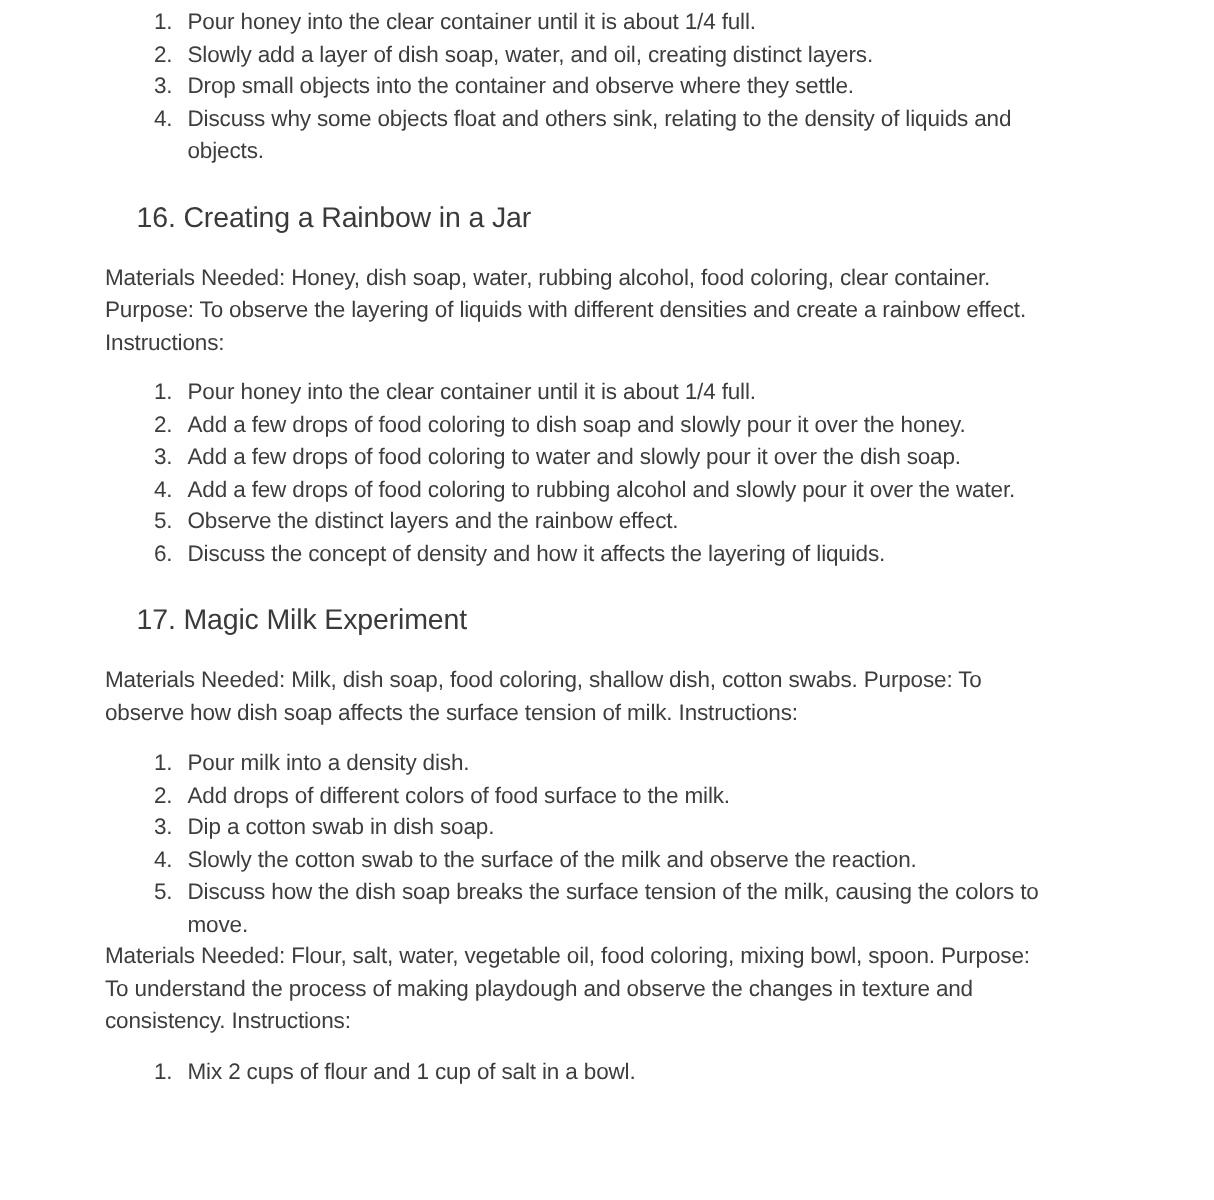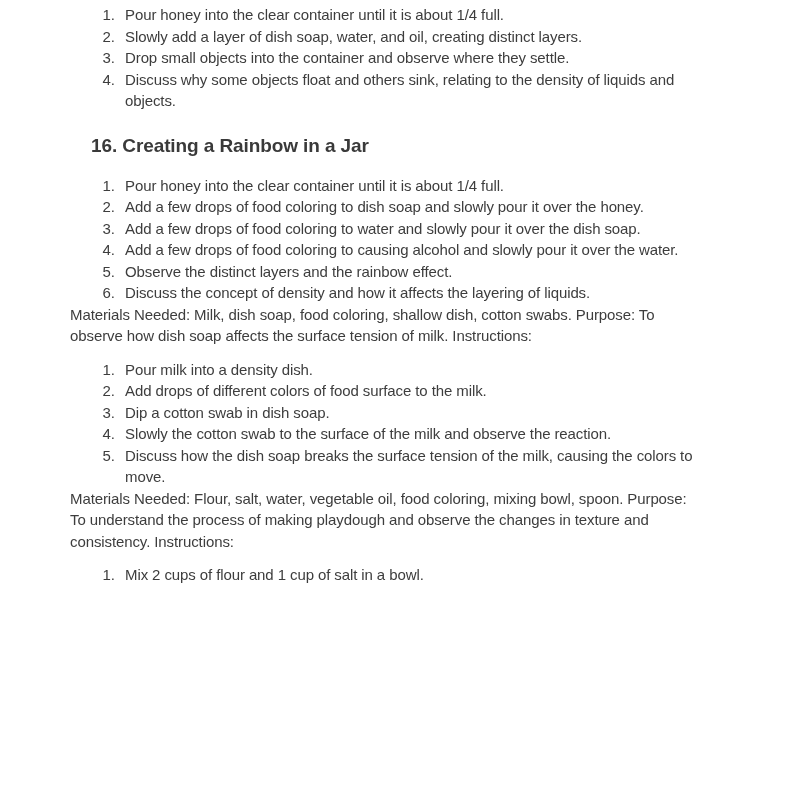--- a/index.html
+++ b/index.html
@@ -18,21 +18,21 @@
     margin-left: 70px;
     padding-top: 4px;
     color: #3d3d3d;
     font-size: 15px;
     line-height: 21.5px;
     letter-spacing: -0.1px;
   }
   .section-heading {
     font-size: 19px;
     line-height: 24px;
-    font-weight: 700;
+    font-weight: 400;
     color: #3a3a3a;
     margin: 22px 0 17px 21px;
     letter-spacing: -0.1px;
   }
   .section-description {
     margin: 0;
   }
   ol.steps {
     margin: 12px 0 0 0;
     padding-left: 49px;
@@ -52,29 +52,31 @@
 <div class="page">
 
   <ol class="steps continued">
     <li>Pour honey into the clear container until it is about 1/4 full.</li>
     <li>Slowly add a layer of dish soap, water, and oil, creating distinct layers.</li>
     <li>Drop small objects into the container and observe where they settle.</li>
     <li>Discuss why some objects float and others sink, relating to the density of liquids and objects.</li>
   </ol>
 
   <h3 class="section-heading">16. Creating a Rainbow in a Jar</h3>
+  <p class="section-description">Materials Needed: Honey, dish soap, water, rubbing alcohol, food coloring, clear container. Purpose: To observe the layering of liquids with different densities and create a rainbow effect. Instructions:</p>
   <ol class="steps">
     <li>Pour honey into the clear container until it is about 1/4 full.</li>
     <li>Add a few drops of food coloring to dish soap and slowly pour it over the honey.</li>
     <li>Add a few drops of food coloring to water and slowly pour it over the dish soap.</li>
-    <li>Add a few drops of food coloring to causing alcohol and slowly pour it over the water.</li>
+    <li>Add a few drops of food coloring to rubbing alcohol and slowly pour it over the water.</li>
     <li>Observe the distinct layers and the rainbow effect.</li>
     <li>Discuss the concept of density and how it affects the layering of liquids.</li>
   </ol>
 
+  <h3 class="section-heading">17. Magic Milk Experiment</h3>
   <p class="section-description">Materials Needed: Milk, dish soap, food coloring, shallow dish, cotton swabs. Purpose: To observe how dish soap affects the surface tension of milk. Instructions:</p>
   <ol class="steps">
     <li>Pour milk into a density dish.</li>
     <li>Add drops of different colors of food surface to the milk.</li>
     <li>Dip a cotton swab in dish soap.</li>
     <li>Slowly the cotton swab to the surface of the milk and observe the reaction.</li>
     <li>Discuss how the dish soap breaks the surface tension of the milk, causing the colors to move.</li>
   </ol>
 
   <p class="section-description">Materials Needed: Flour, salt, water, vegetable oil, food coloring, mixing bowl, spoon. Purpose: To understand the process of making playdough and observe the changes in texture and consistency. Instructions:</p>

